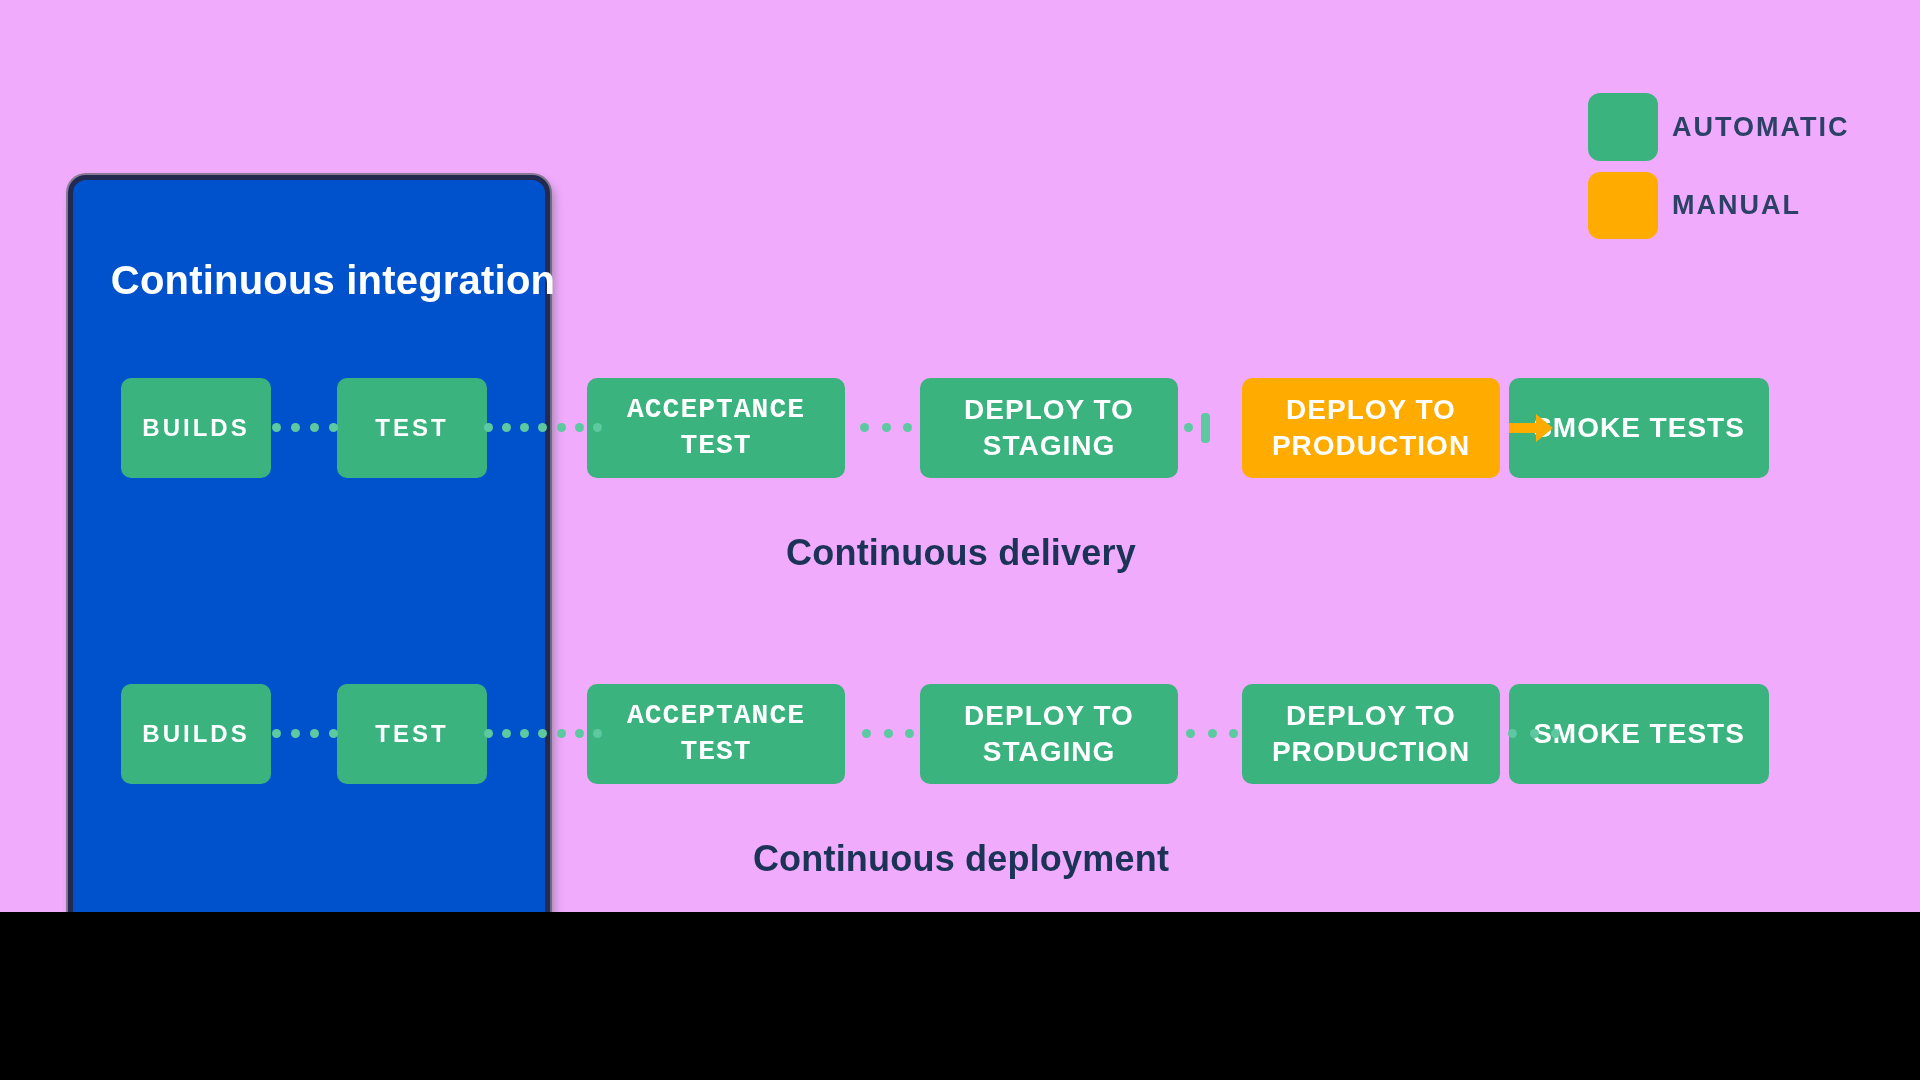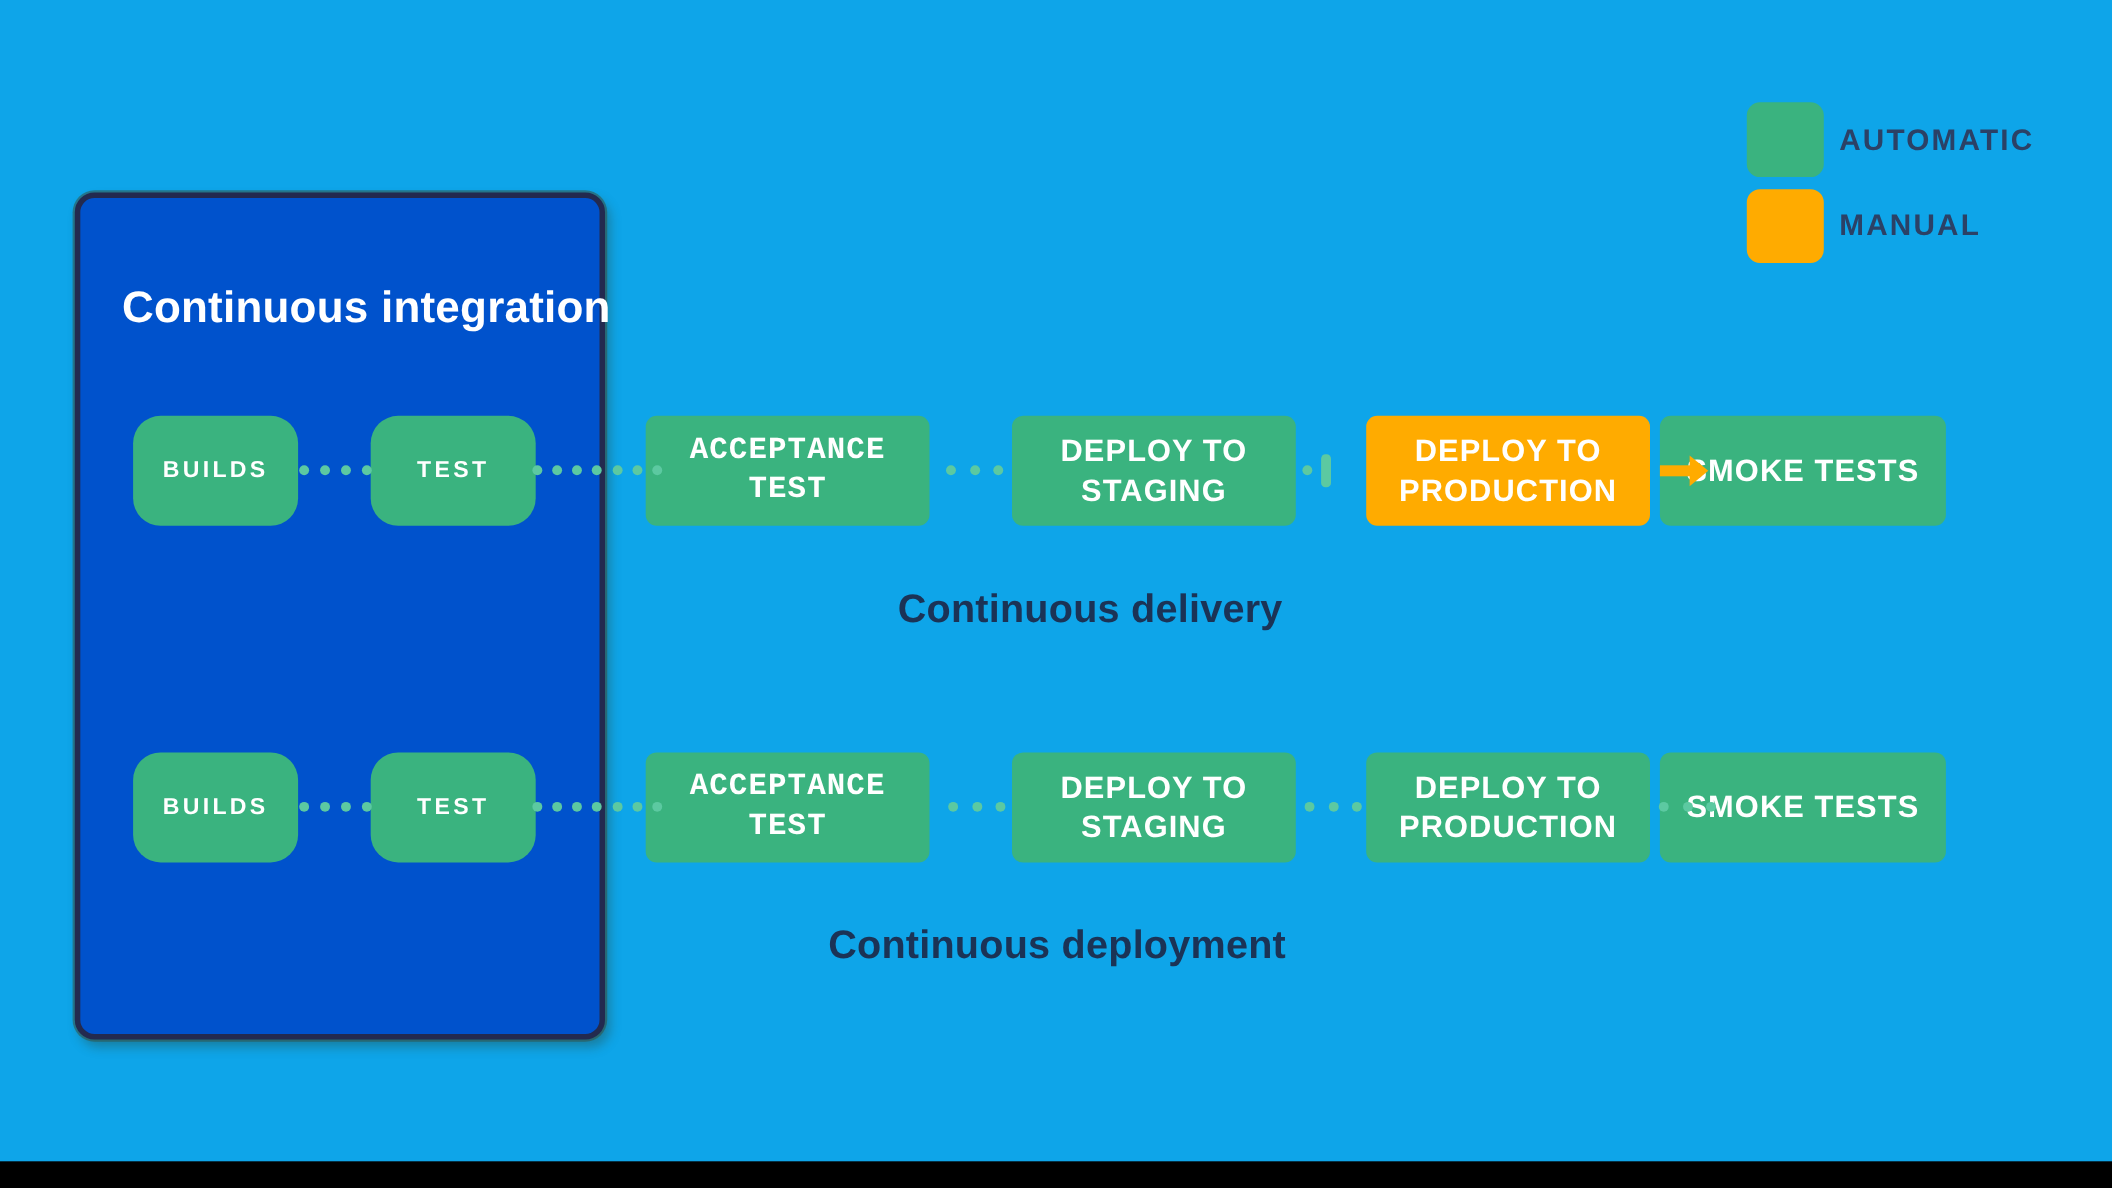--- a/index.html
+++ b/index.html
@@ -4,22 +4,22 @@
 <style>
   html, body {
     margin: 0;
     padding: 0;
     background: #000000;
     font-family: "Liberation Sans", "DejaVu Sans", sans-serif;
   }
   .canvas {
     position: relative;
     width: 1920px;
-    height: 1056px;
-    background: #0ea5e9;
+    height: 912px;
+    background: #f0abfc;
     overflow: hidden;
   }
 
   
   .legend-swatch {
     position: absolute;
     width: 70px;
     border-radius: 12px;
   }
   .legend-swatch.automatic { left: 1588px; top: 93px;  height: 68px; background: #3ab37f; }
@@ -72,21 +72,21 @@
     display: flex;
     align-items: center;
     justify-content: center;
     text-align: center;
     color: #ffffff;
     font-weight: bold;
     white-space: pre-line;
   }
   .pbox.automatic { background: #3ab37f; }
   .pbox.manual    { background: #ffab00; }
-  .pbox.small { font-size: 21px; letter-spacing: 3px; border-radius: 25px; }
+  .pbox.small { font-size: 24px; letter-spacing: 3px; }
   .pbox.wide  { font-size: 28px; letter-spacing: 1px; line-height: 36px; }
 
   .row1 { top: 378px; }
   .row2 { top: 684px; }
 
   .x-builds { left: 121px;  width: 150px; }
   .x-test   { left: 337px;  width: 150px; }
   .x-acc    { left: 587px;  width: 258px; font-family: Liberation Mono, monospace; }
   .x-stag   { left: 920px;  width: 258px; }
   .x-prod   { left: 1242px; width: 258px; }
@@ -142,21 +142,21 @@
   
   .caption {
     position: absolute;
     width: 600px;
     text-align: center;
     color: #1b3356;
     font-size: 36px;
     font-weight: bold;
     letter-spacing: 0.2px;
   }
-  .caption.delivery   { left: 691px; top: 532px; }
+  .caption.delivery   { left: 661px; top: 532px; }
   .caption.deployment { left: 661px; top: 838px; }
 </style>
 </head>
 <body>
 
 <div class="canvas">
 
   <div class="legend-swatch automatic"></div>
   <div class="legend-label automatic">AUTOMATIC</div>
   <div class="legend-swatch manual"></div>

